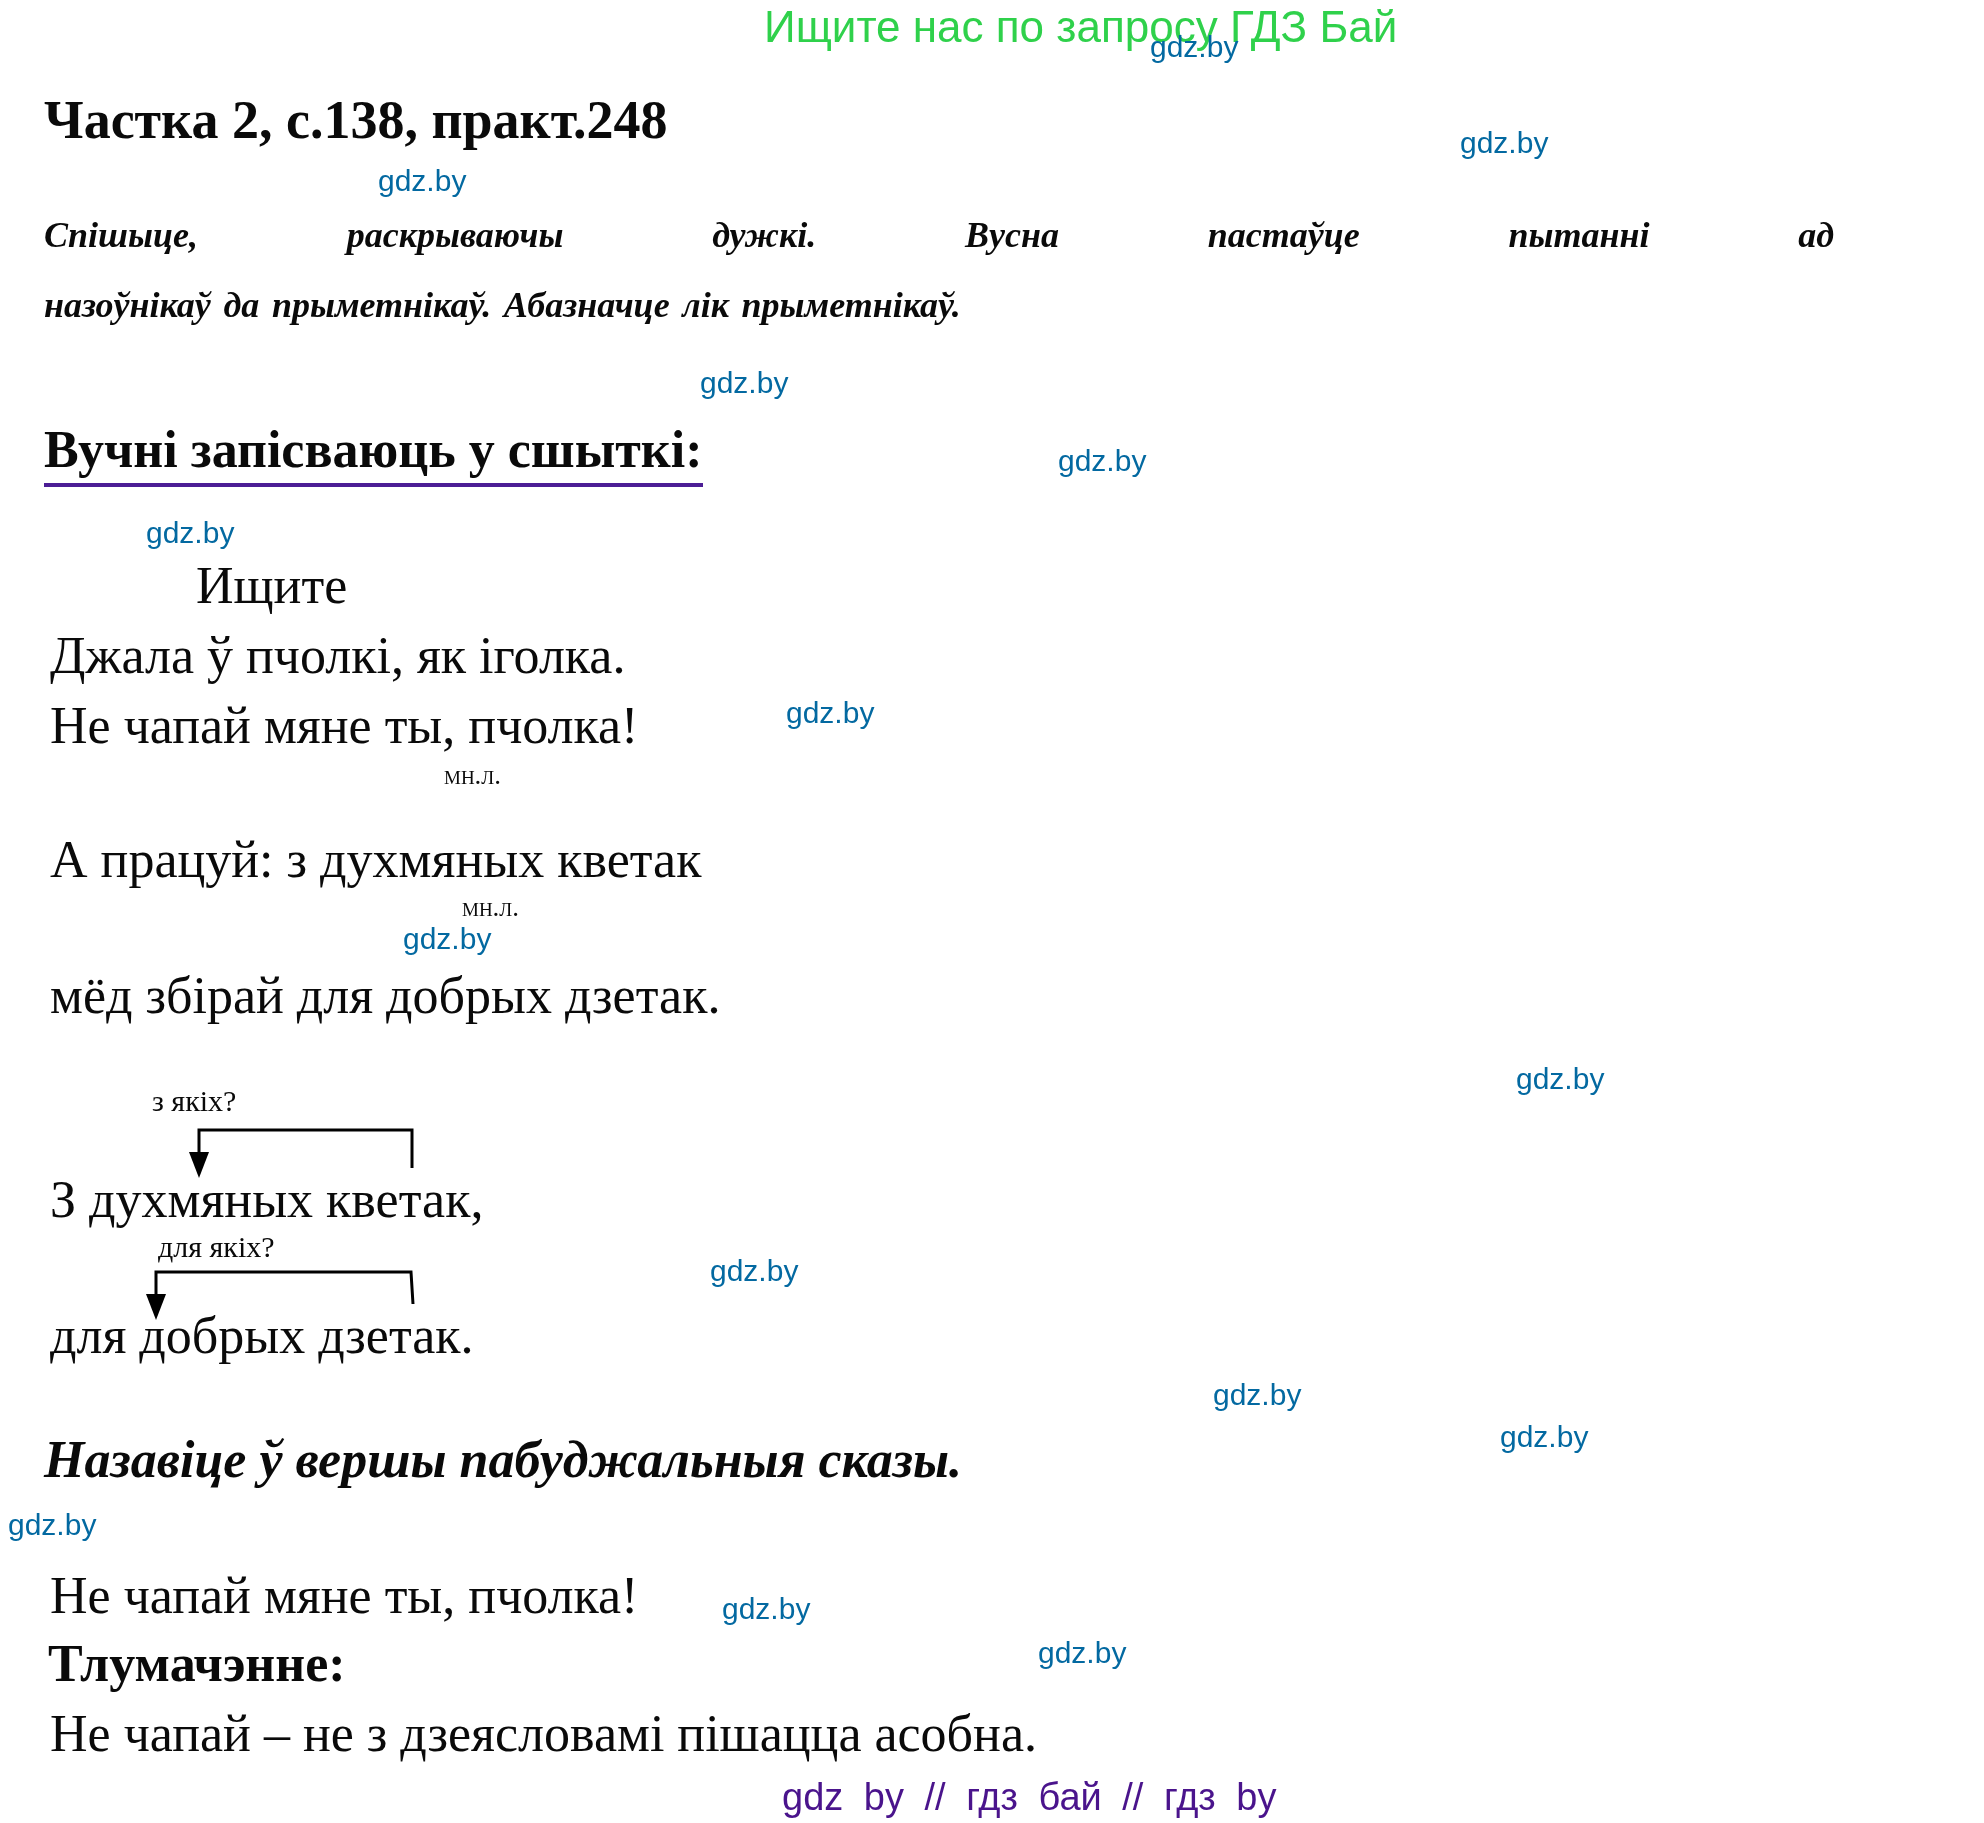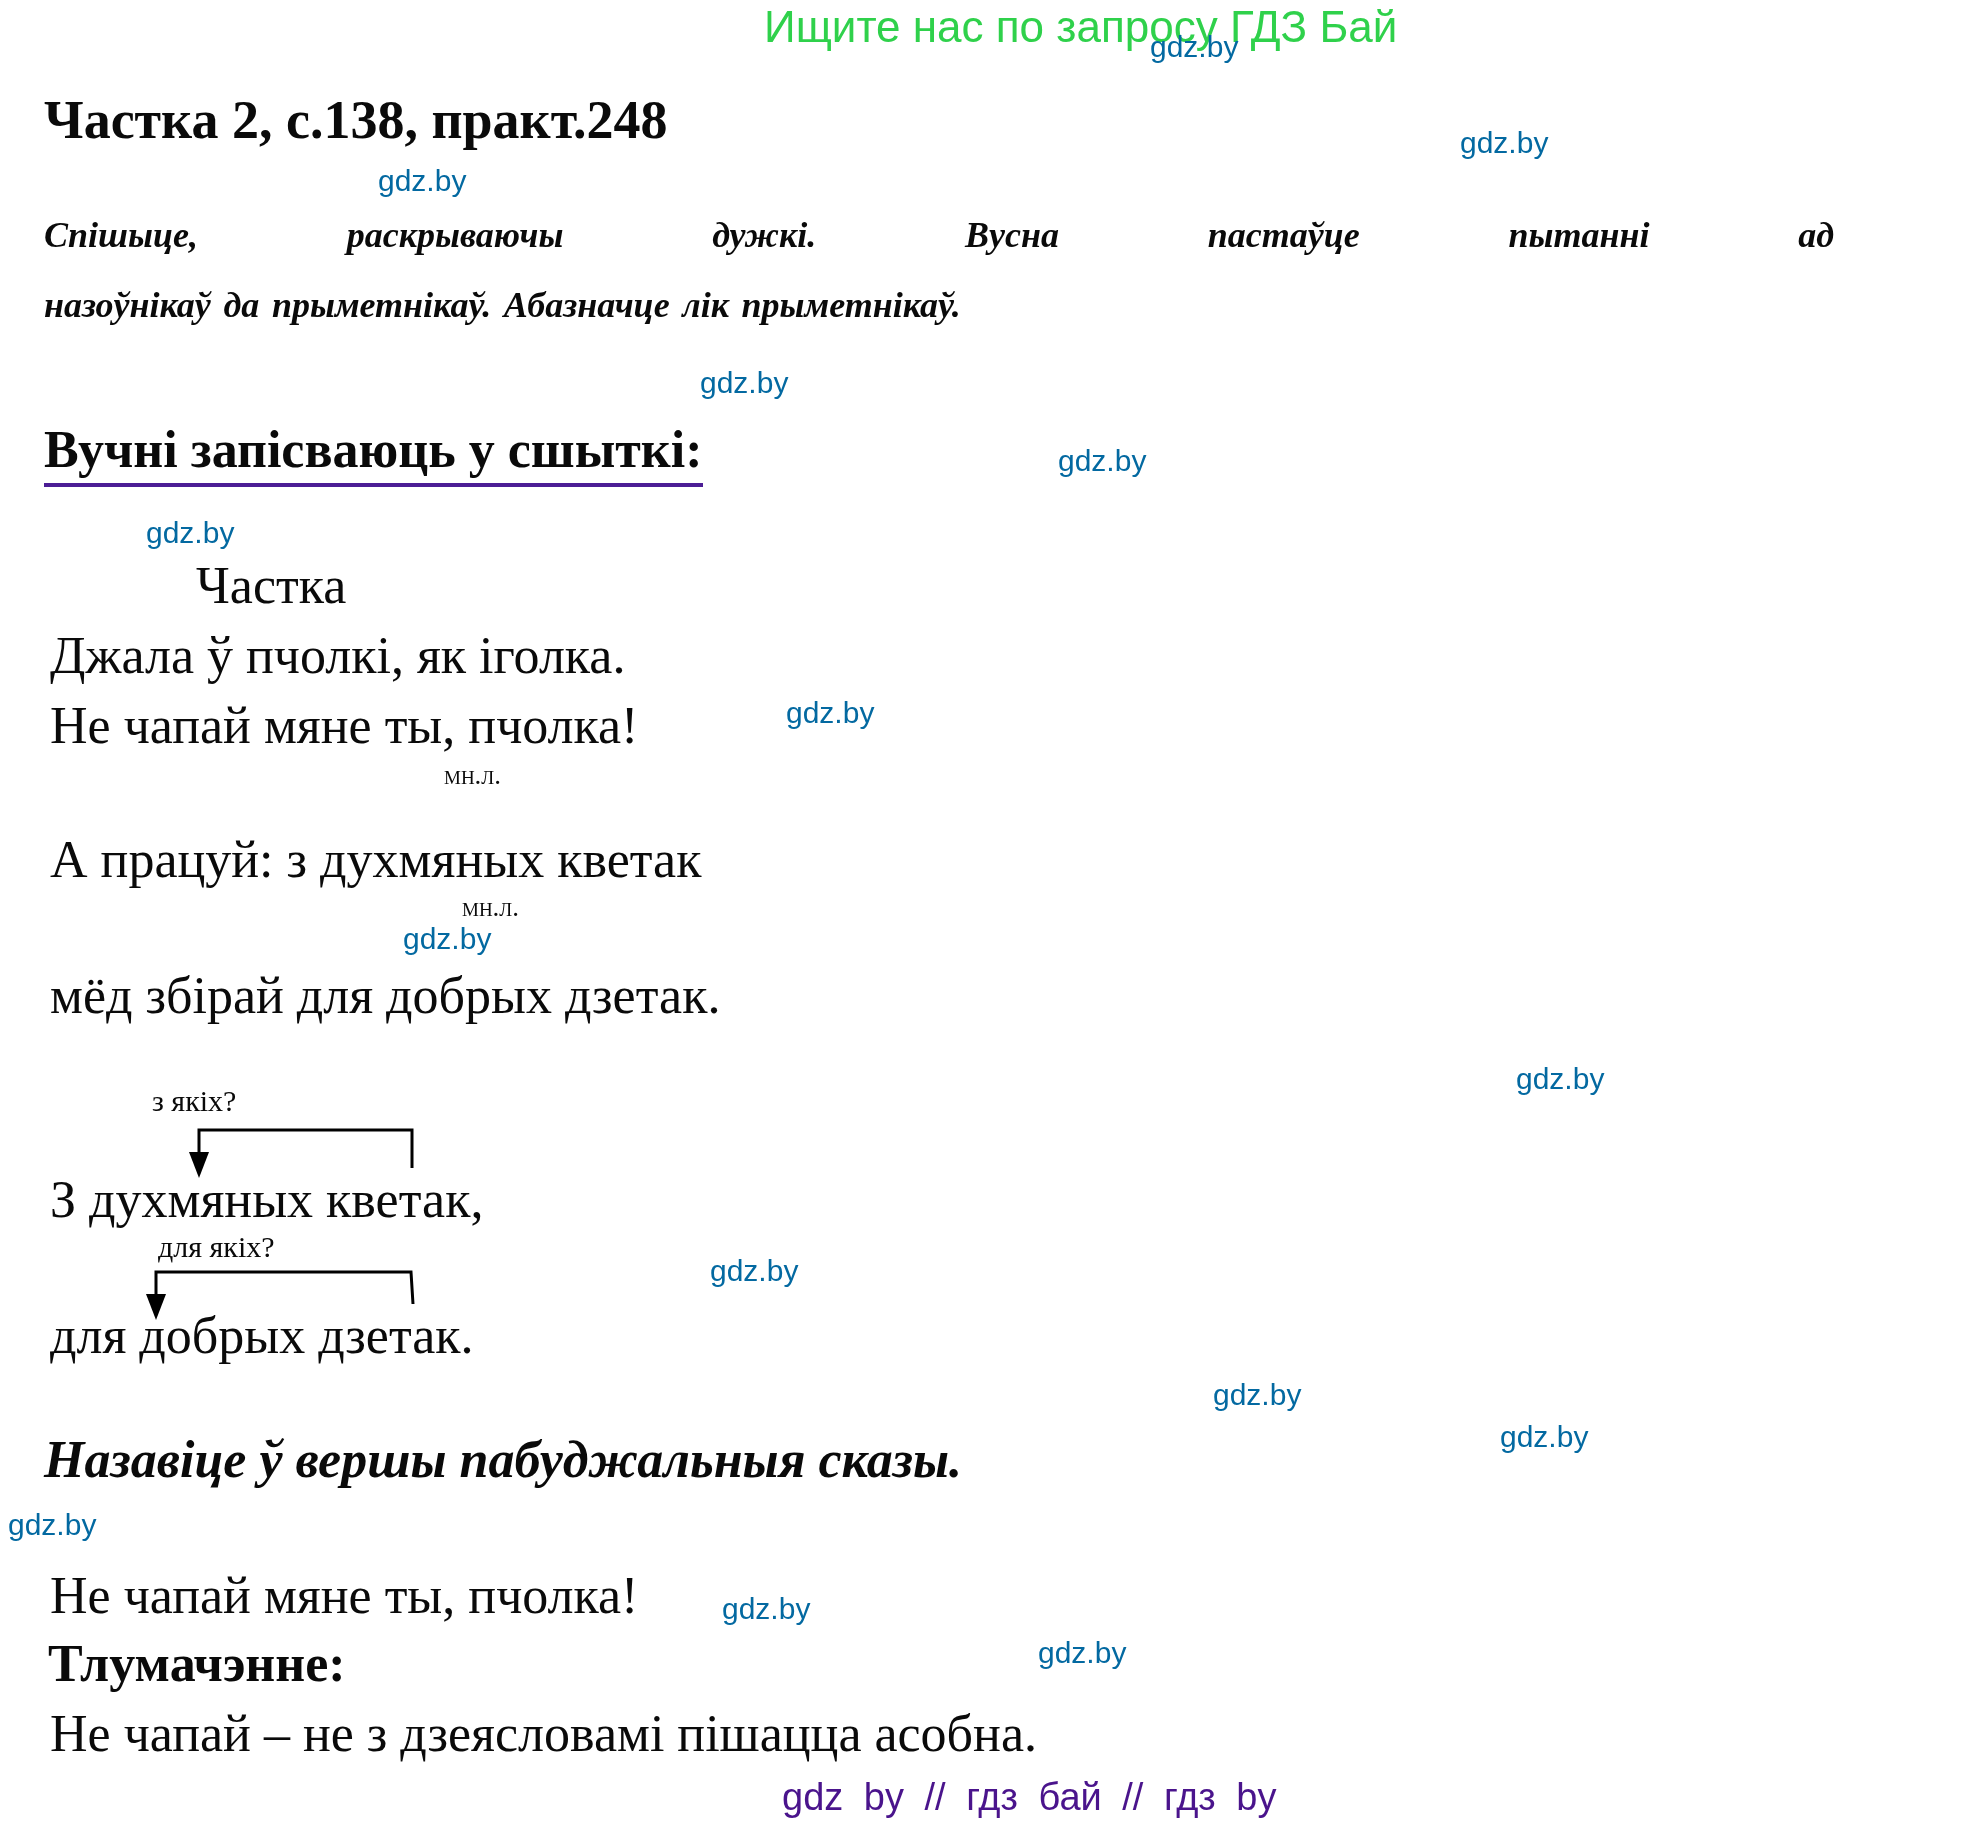--- a/index.html
+++ b/index.html
@@ -72,21 +72,21 @@
   <div class="abs wm" style="left:722px;top:1592px;">gdz.by</div>
   <div class="abs wm" style="left:1038px;top:1636px;">gdz.by</div>
 
   <div class="abs title" style="left:44px;top:89px;">Частка 2, с.138, практ.248</div>
 
   <div class="abs task task-line1" style="left:44px;top:214px;">Спішыце, раскрываючы дужкі. Вусна пастаўце пытанні ад</div>
   <div class="abs task task-line2" style="left:44px;top:284px;">назоўнікаў да прыметнікаў. Абазначце лік прыметнікаў.</div>
 
   <div class="abs section-heading" style="left:44px;top:420px;">Вучні запісваюць у сшыткі:</div>
 
-  <div class="abs poem-title" style="left:196px;top:556px;">Частка</div>
+  <div class="abs poem-title" style="left:196px;top:556px;">Ищите</div>
   <div class="abs big" style="left:50px;top:626px;">Джала ў пчолкі, як іголка.</div>
   <div class="abs big" style="left:50px;top:696px;">Не чапай мяне ты, пчолка!</div>
 
   <div class="abs mark" style="left:444px;top:760px;">мн.л.</div>
   <div class="abs big" style="left:50px;top:830px;">А працуй: з духмяных кветак</div>
 
   <div class="abs mark" style="left:462px;top:892px;">мн.л.</div>
   <div class="abs big" style="left:50px;top:966px;">мёд збірай для добрых дзетак.</div>
 
   <div class="abs qlabel" style="left:152px;top:1084px;">з якіх?</div>

